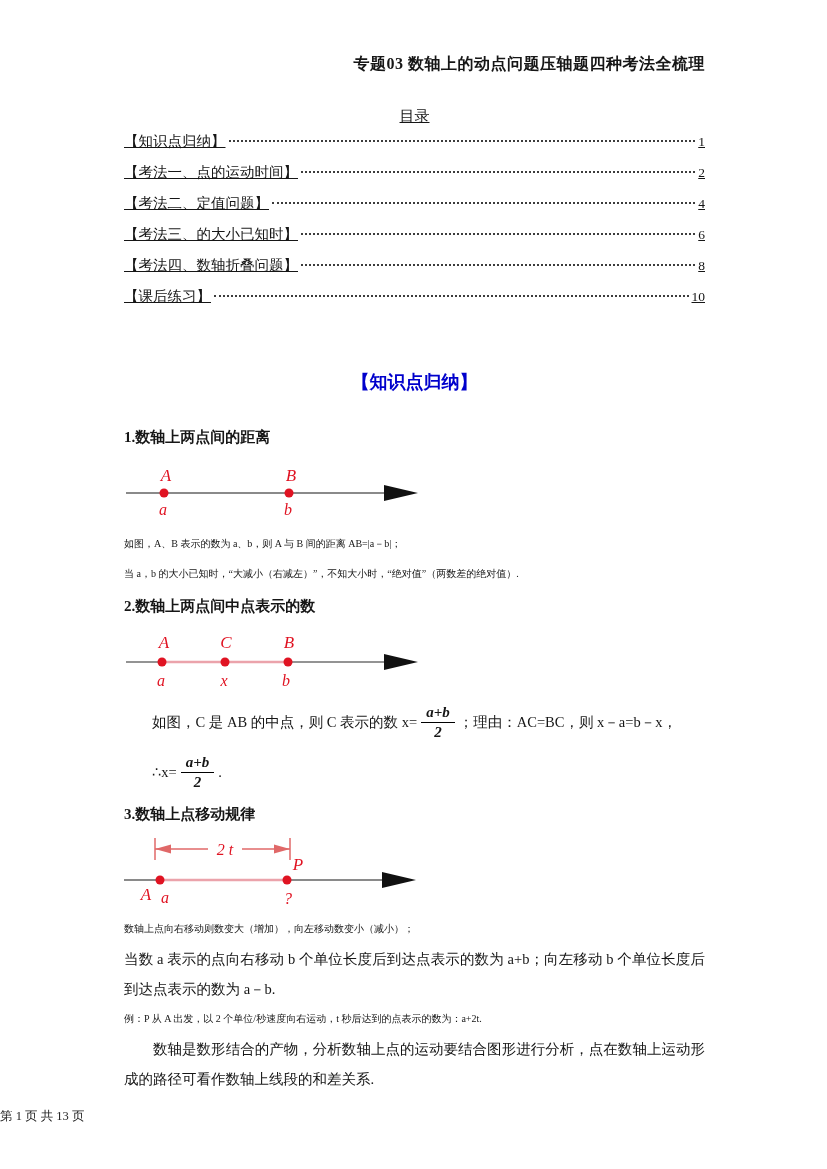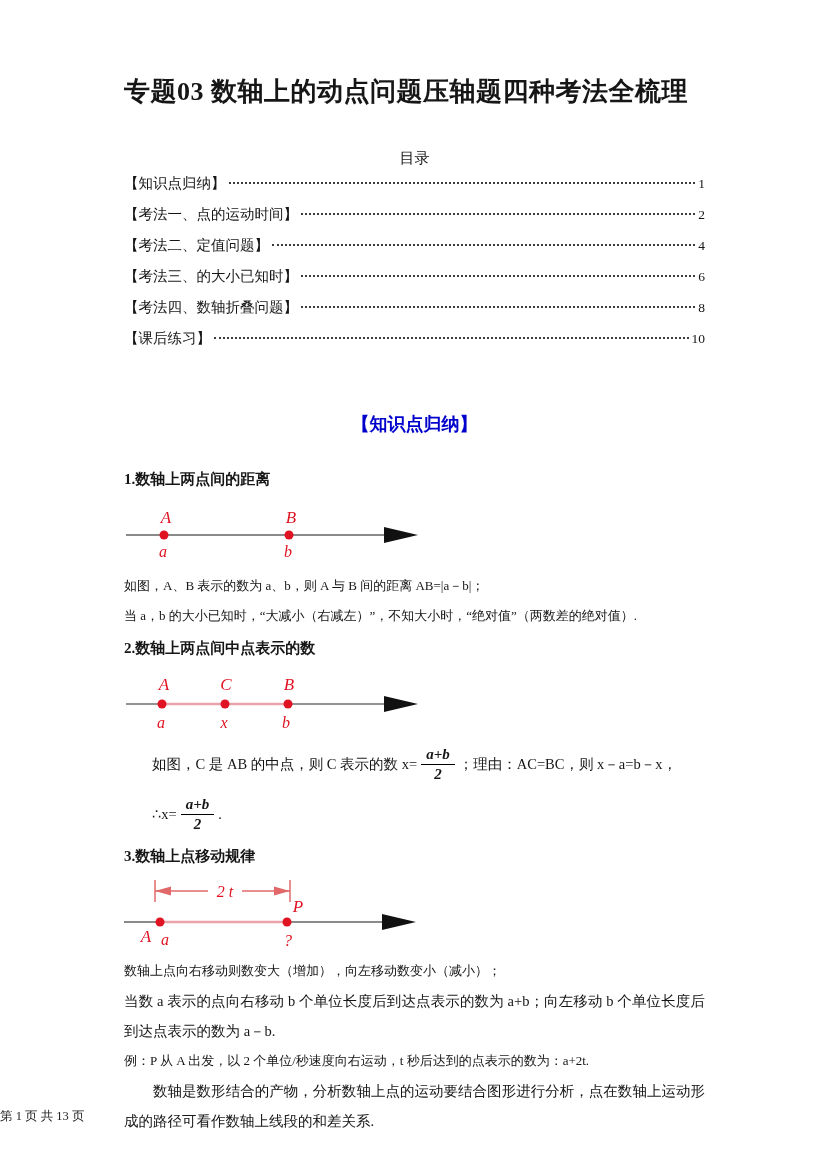--- a/index.html
+++ b/index.html
@@ -7,28 +7,28 @@
     position:relative;
     width:827px;height:1169px;
     background:#ffffff;
     font-family:"Liberation Serif","DejaVu Serif",serif;
     color:#161616;
     overflow:hidden;
   }
   .content{padding:0 122px 0 124px;}
 
   .doc-title{
-    padding-top:74px;
-    text-align:left;
-    font-size:26px;
+    padding-top:54px;
+    text-align:right;
+    font-size:16px;
     font-weight:bold;
     letter-spacing:0.5px;
   }
 
-  .toc{margin-top:40px;}
+  .toc{margin-top:32px;text-decoration:underline;}
   .toc-title{text-align:center;font-size:15px;margin-bottom:6px;}
   .toc-row{
     display:flex;align-items:baseline;
     height:31px;font-size:14.5px;
   }
   .toc-label{flex:none;white-space:nowrap;}
   .toc-dots{
     flex:1;margin:0 3px;
     border-bottom:2px dotted #3c3c3c;
     transform:translateY(-4px);
@@ -46,21 +46,21 @@
   .sub-heading{
     margin-top:8px;
     font-size:15px;
     font-weight:bold;
   }
   .sub-heading.first{margin-top:34px;}
 
   .diagram{margin:10px 0 4px 0;display:block;}
 
   .body-line{
-    font-size:13px;
+    font-size:10px;
     line-height:30px;
   }
   .body-para{
     font-size:14.5px;
     line-height:30px;
     text-align:justify;
   }
   .indent-para{text-indent:2em;}
 
   .frac-line{

